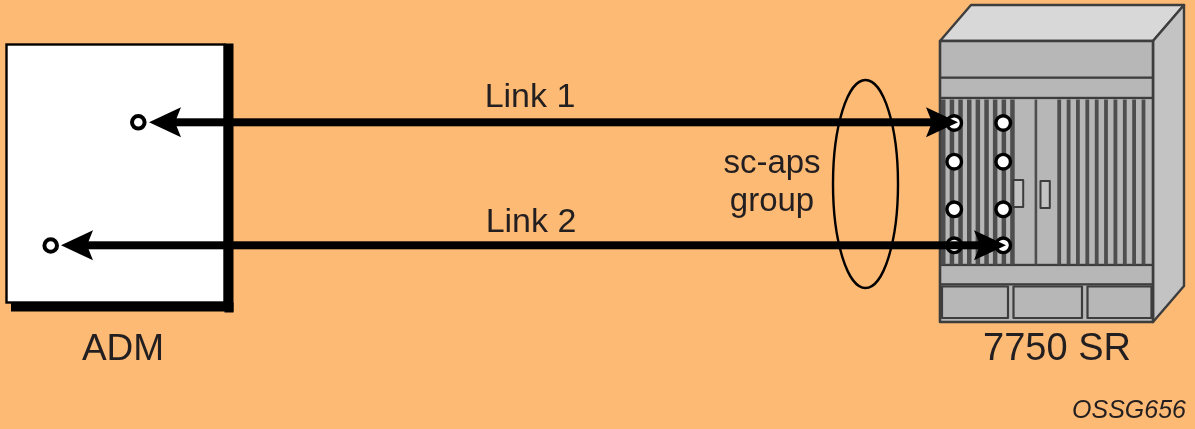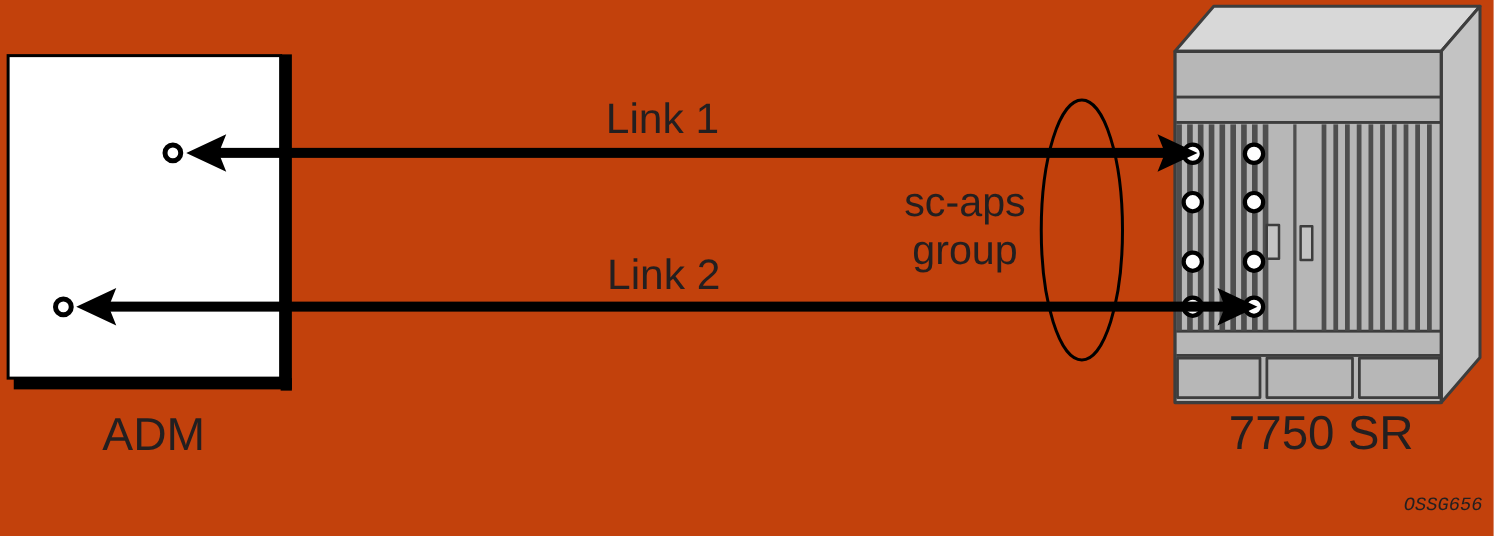--- a/index.html
+++ b/index.html
@@ -4,21 +4,21 @@
 <style>
   html, body {
     margin: 0;
     padding: 0;
     background: #ffffff;
   }
   #stage {
     position: relative;
     width: 1195px;
     height: 429px;
-    background: #c2410c;
+    background: #fdba74;
     overflow: hidden;
     font-family: "Liberation Sans", sans-serif;
   }
   #diagram-svg {
     position: absolute;
     left: 0;
     top: 0;
     width: 1195px;
     height: 429px;
   }
@@ -47,23 +47,23 @@
     left: 123px;
   }
   #router-label {
     font-size: 38px;
     top: 328px;
     left: 1057px;
   }
   #link1-label { top: 78px;  left: 530px; }
   #link2-label { top: 203px; left: 531px; }
   #figure-id {
-    font-family: Liberation Mono, monospace;
+    font-family: Liberation Sans, sans-serif;
     font-style: italic;
-    font-size: 15px;
+    font-size: 25px;
     top: 397px;
     right: 9px;
   }
 </style>
 </head>
 <body>
 
 <div id="stage">
 
   <svg id="diagram-svg" viewBox="0 0 1195 429">

